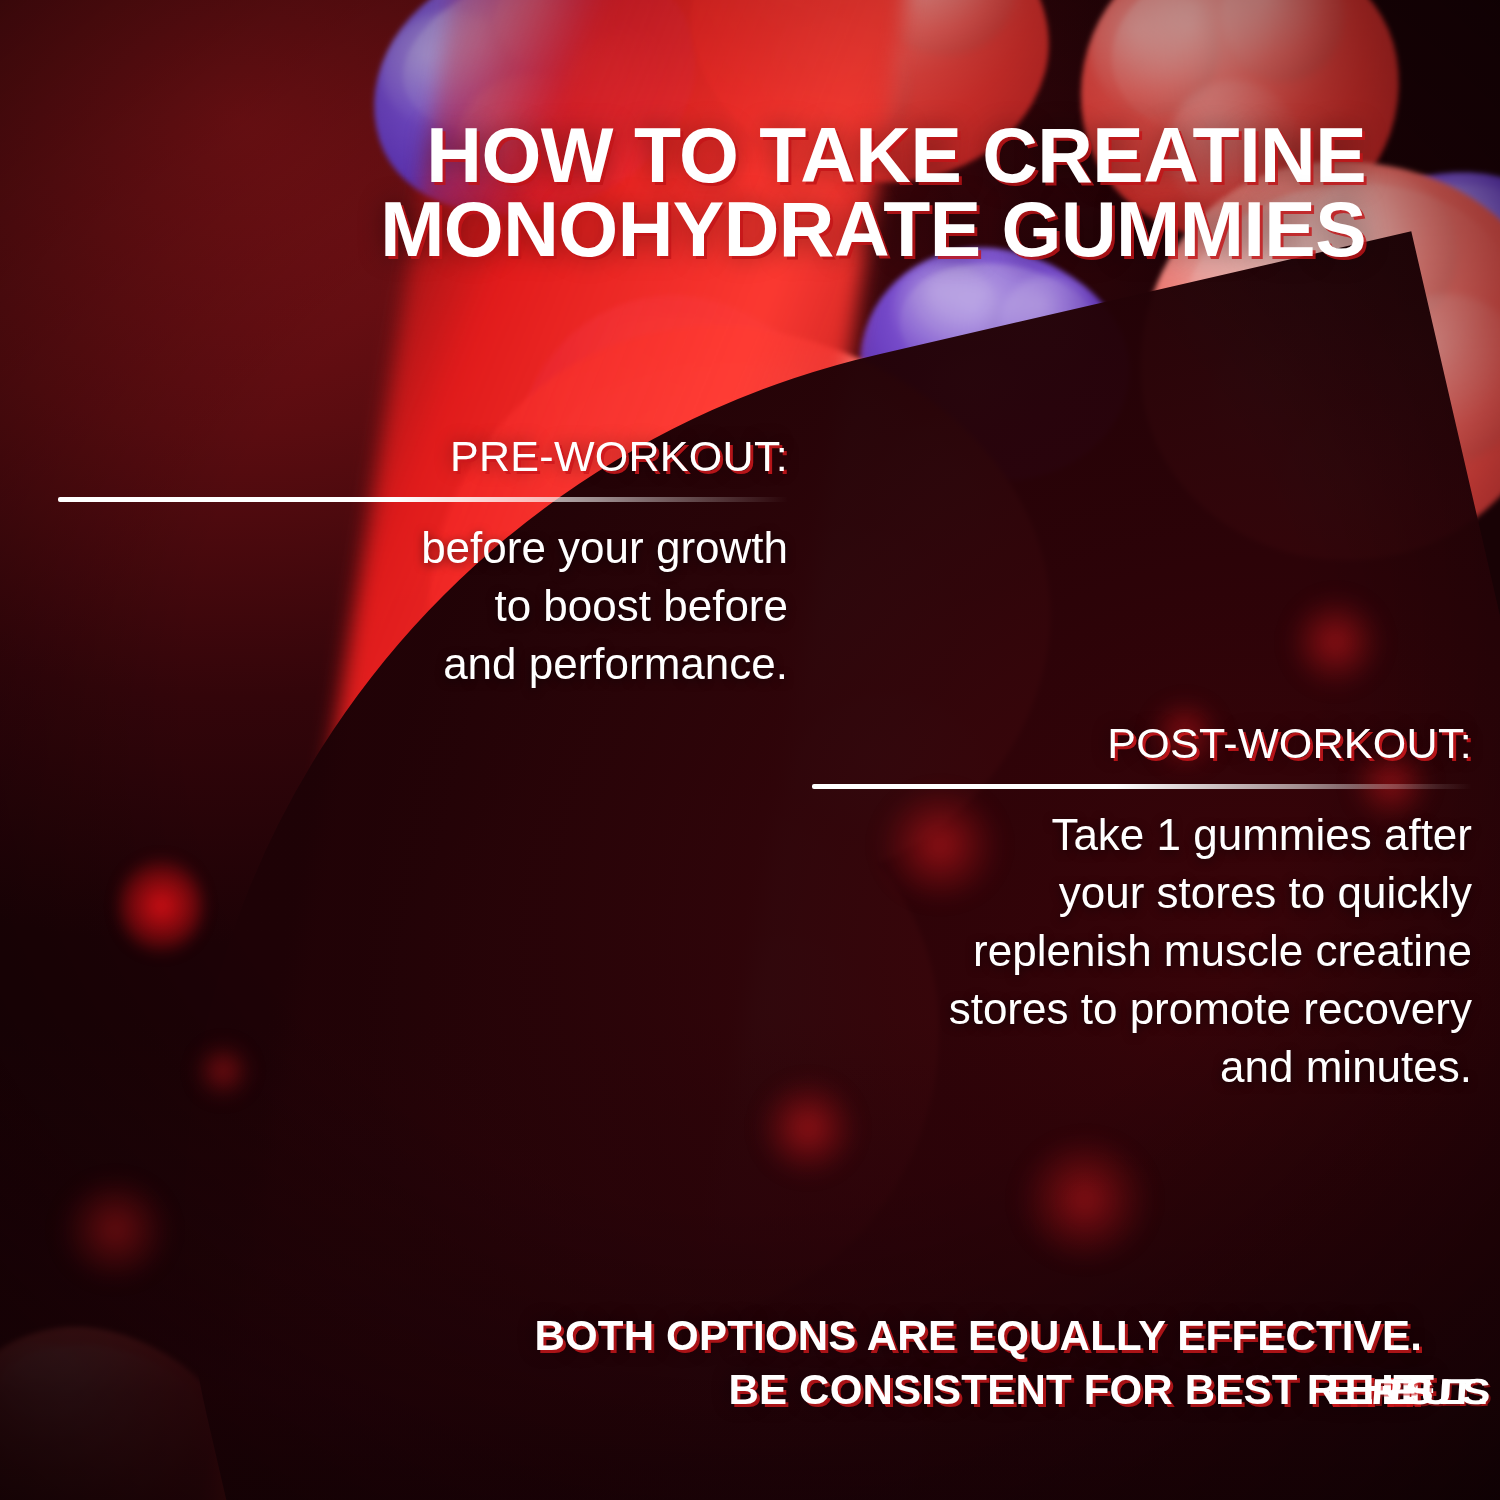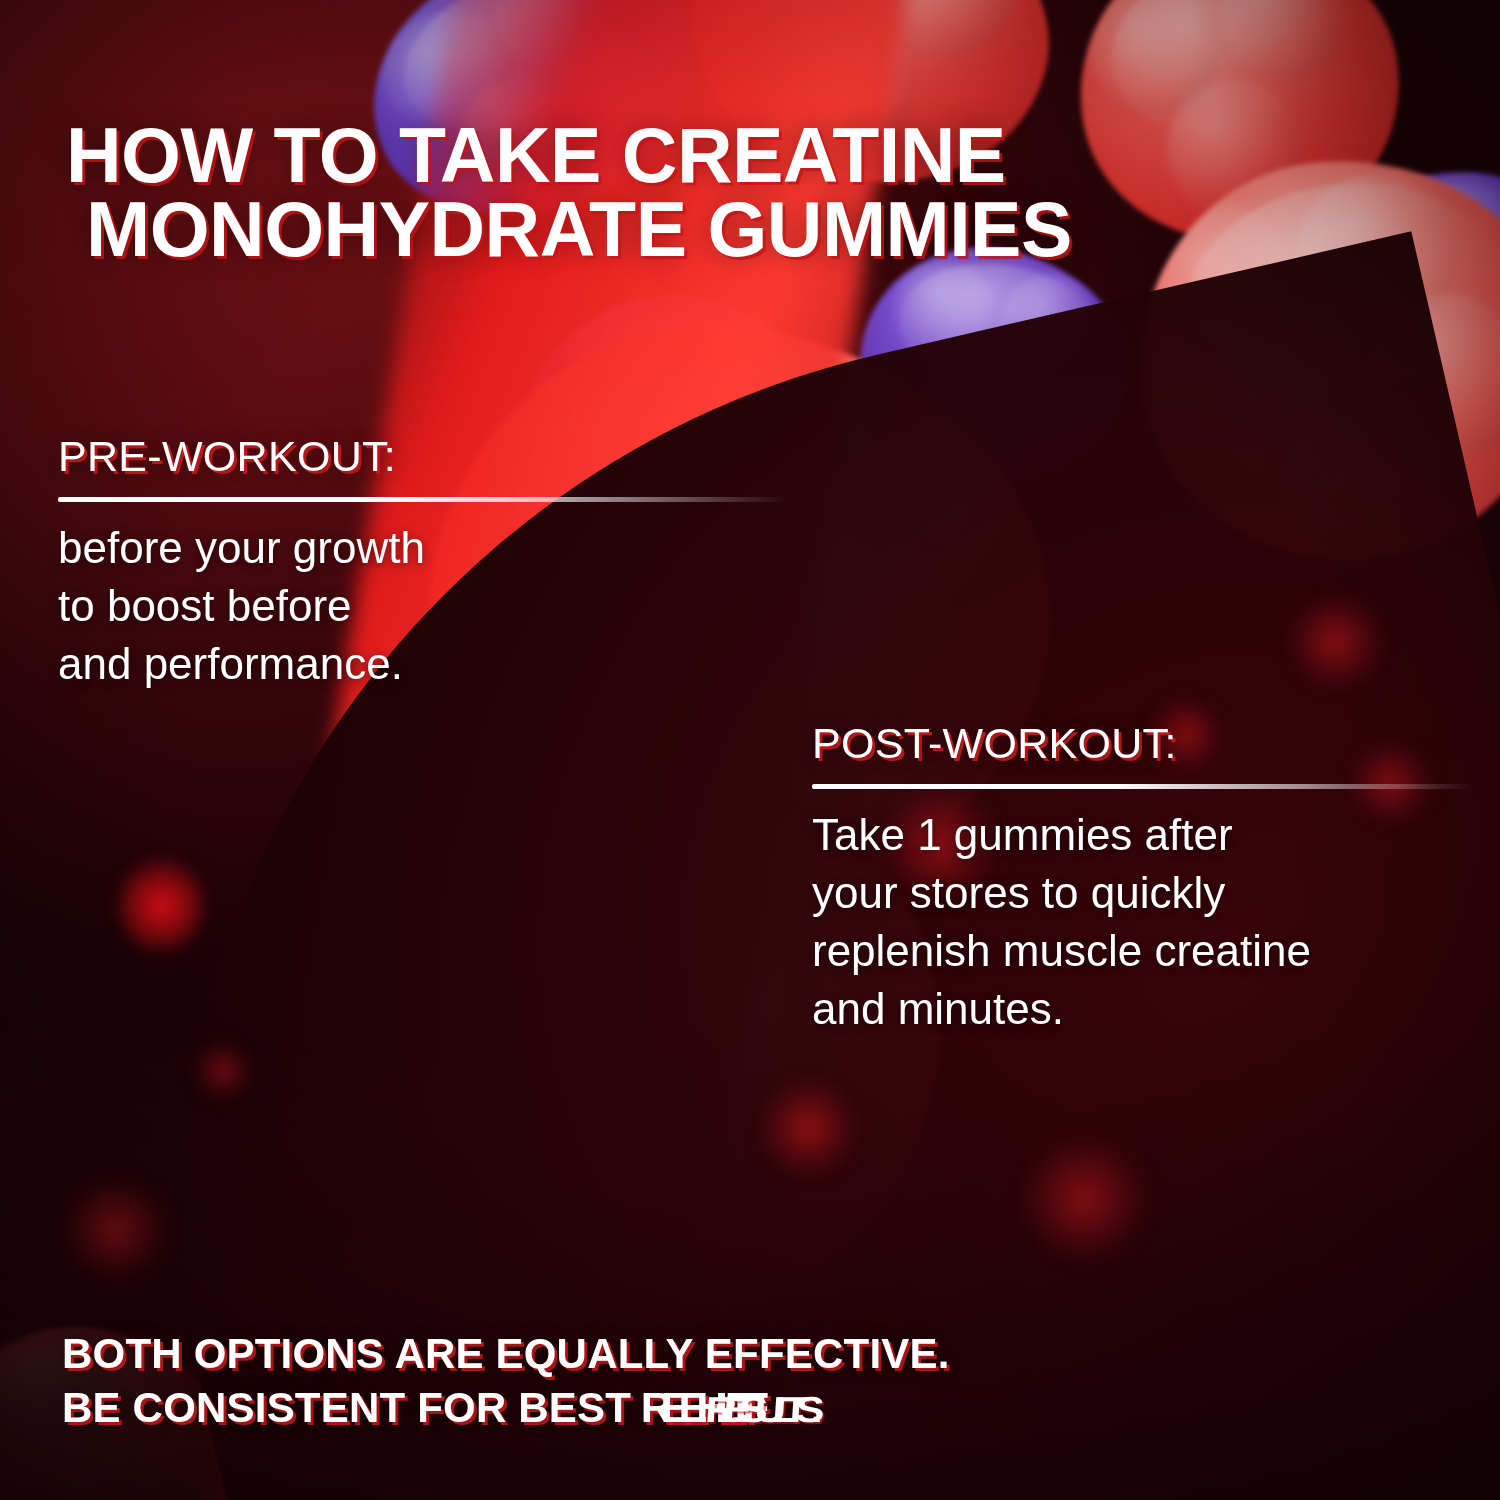--- a/index.html
+++ b/index.html
@@ -72,21 +72,21 @@
   .bokeh-hot{
     background:radial-gradient(circle, rgba(232,16,22,.95) 0%, rgba(186,12,18,.55) 50%, rgba(120,6,12,0) 80%);
     filter:blur(7px);
   }
   .vignette{
     position:absolute;inset:0;
     background:radial-gradient(ellipse 85% 78% at 50% 46%, rgba(0,0,0,0) 44%, rgba(0,0,0,.42) 82%, rgba(0,0,0,.70) 100%);
   }
 
   
-  .content{position:absolute;inset:0;}
+  .content{position:absolute;inset:0;text-align:right;}
 
   .title{
     position:absolute;left:66px;top:66px;width:1300px;
     font-size:77px;line-height:.97;font-weight:700;letter-spacing:-.5px;
     color:#fff;text-transform:uppercase;
     text-shadow:3px 3px 0 rgba(196,20,24,.80), 0 0 26px rgba(0,0,0,.40);
   }
   .title .l2{display:block;padding-left:20px;}
 
   .block{position:absolute;}
@@ -103,21 +103,21 @@
     background:linear-gradient(to right,#ffffff 0%,#ffffff 46%,rgba(255,255,255,.55) 74%,rgba(255,255,255,0) 100%);
     border-radius:2px;
   }
   .body{
     font-size:44px;line-height:1.32;font-weight:400;color:#fff;
     text-shadow:0 2px 10px rgba(0,0,0,.55);
   }
   .body .ln{display:block;}
 
   .footer{
-    position:absolute;left:62px;bottom:64px;width:1360px;
+    position:absolute;left:62px;bottom:82px;width:1360px;
     font-size:42px;line-height:1.30;font-weight:700;letter-spacing:.2px;
     color:#fff;text-transform:uppercase;
     text-shadow:3px 3px 0 rgba(206,24,28,.80), 0 0 18px rgba(0,0,0,.45);
   }
   .footer .ln{display:block;}
   
   .glitch{
     display:inline-block;position:relative;
     letter-spacing:-11px;
     transform:scaleX(1.04);
@@ -262,20 +262,21 @@
       </div>
     </div>
 
     <div class="block post">
       <div class="head">POST-WORKOUT:</div>
       <div class="rule"></div>
       <div class="body">
         <span class="ln">Take 1 gummies after</span>
         <span class="ln">your stores to quickly</span>
         <span class="ln">replenish muscle creatine</span>
+        <span class="ln">stores to promote recovery</span>
         <span class="ln">and minutes.</span>
       </div>
     </div>
 
     <div class="footer">
       <span class="ln">BOTH OPTIONS ARE EQUALLY EFFECTIVE.</span>
       <span class="ln"><span>BE CONSISTENT FOR BEST </span><span class="glitch"><span class="a">REEH'LTF</span><span class="b">RESULTS.</span></span></span>
     </div>
 
   </div>

